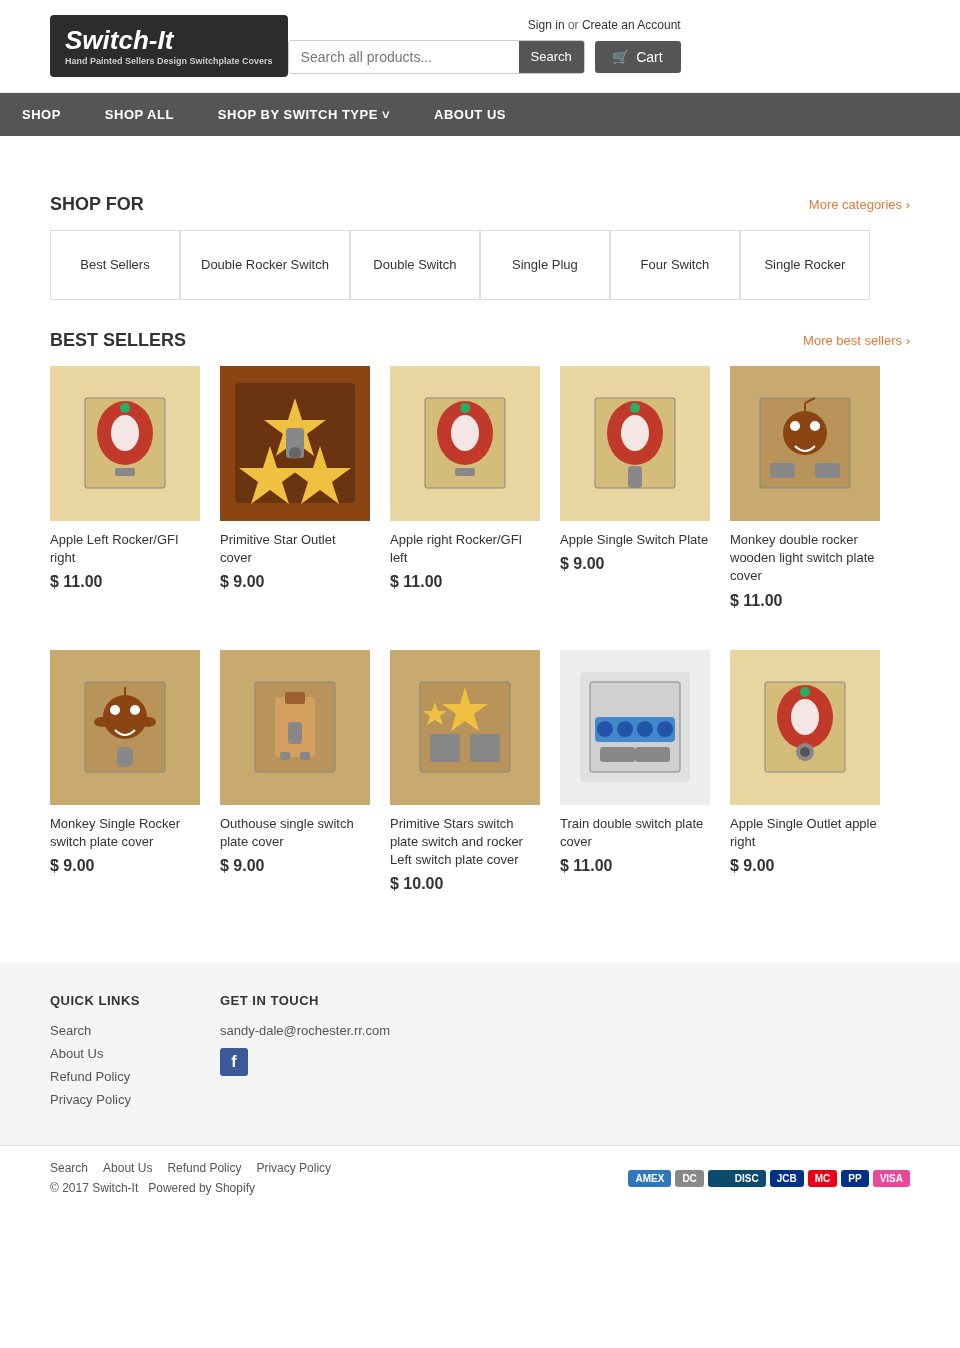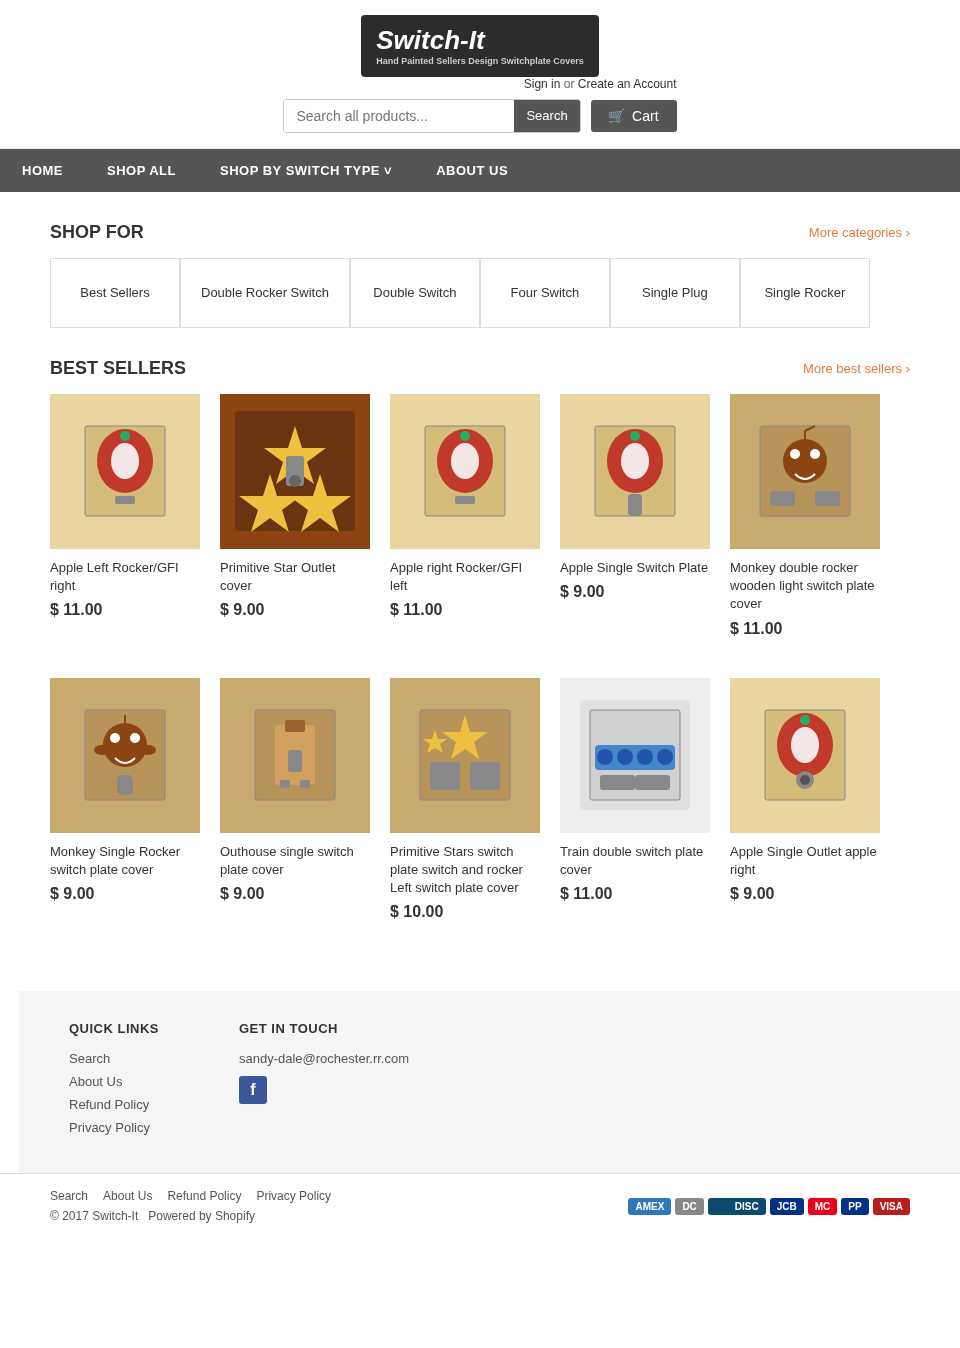--- a/index.html
+++ b/index.html
@@ -1,67 +1,67 @@
 <!DOCTYPE html>
 <html><head>
   <meta charset="utf-8">
   <style>
     * { box-sizing: border-box; margin: 0; padding: 0; }
     body { font-family: Arial, sans-serif; font-size: 14px; color: #333; background: #fff; }
 
     
-    .header { display: flex; align-items: center; justify-content: center; padding: 15px 50px; border-bottom: 1px solid #eee; flex-direction: column; }
+    .header { display: flex; align-items: center; justify-content: flex-start; padding: 15px 50px; border-bottom: 1px solid #eee; }
     .logo-area { display: flex; align-items: center; }
     .logo-box { background: #2c2c2c; color: #fff; padding: 10px 15px; border-radius: 4px; font-size: 22px; font-weight: bold; line-height: 1.2; }
     .logo-box .switch-it { font-size: 26px; font-style: italic; }
     .logo-box .subtitle { font-size: 9px; color: #ccc; }
     .header-right { display: flex; flex-direction: column; align-items: flex-end; gap: 8px; }
     .auth-links { font-size: 12px; color: #666; }
     .auth-links a { color: #333; text-decoration: none; }
     .search-cart { display: flex; align-items: center; gap: 10px; border-radius: 10px; }
     .search-bar { display: flex; border: 1px solid #ccc; border-radius: 3px; overflow: hidden; }
     .search-bar input { padding: 8px 12px; border: none; outline: none; width: 230px; font-size: 14px; color: #999; }
     .search-bar button { background: #555; color: #fff; border: none; padding: 8px 12px; cursor: pointer; font-size: 13px; }
     .cart-btn { background: #555; color: #fff; padding: 8px 18px; border-radius: 3px; text-decoration: none; font-size: 14px; display: flex; align-items: center; gap: 6px; }
 
     
     nav { background: #555; display: flex; }
     nav a { color: #fff; text-decoration: none; padding: 14px 22px; font-size: 13px; font-weight: bold; letter-spacing: 0.5px; display: flex; align-items: center; gap: 4px; }
 
     
-    .main { padding: 20px 50px; }
+    .main { padding: 20px 50px; margin-top: 28px; }
 
     
     .section-header { display: flex; justify-content: space-between; align-items: center; margin-bottom: 15px; margin-top: 10px; }
     .section-title { font-size: 18px; font-weight: bold; color: #333; }
     .more-link { color: #e07b39; font-size: 13px; text-decoration: none; }
 
     
     .products-grid { display: flex; gap: 20px; flex-wrap: wrap; }
     .product-card { width: 150px; cursor: pointer; margin-bottom: 20px; }
     .product-img { width: 150px; height: 155px; background: #f5f0e8; display: flex; align-items: center; justify-content: center; margin-bottom: 10px; overflow: hidden; }
     .product-img svg { width: 130px; height: 130px; }
     .product-name { font-size: 13px; color: #333; margin-bottom: 6px; line-height: 1.4; }
     .product-price { font-size: 16px; font-weight: bold; color: #333; }
 
     
-    .footer-top { background: #f5f5f5; padding: 30px 50px; display: flex; gap: 80px; margin-top: 30px; margin-left: 19px; }
+    .footer-top { background: #f5f5f5; padding: 30px 50px; display: flex; gap: 80px; margin-top: 30px; }
     .footer-section h3 { font-size: 13px; font-weight: bold; margin-bottom: 15px; letter-spacing: 0.5px; }
     .footer-section a { display: block; color: #555; text-decoration: none; font-size: 13px; margin-bottom: 8px; }
     .footer-section p { font-size: 13px; color: #555; margin-bottom: 10px; }
     .facebook-icon { width: 28px; height: 28px; background: #3b5998; color: #fff; display: flex; align-items: center; justify-content: center; font-weight: bold; font-size: 16px; border-radius: 3px; }
 
     .footer-bottom { border-top: 1px solid #ddd; padding: 15px 50px; display: flex; justify-content: space-between; align-items: center; background: #fff; }
     .footer-bottom-links { display: flex; gap: 15px; }
     .footer-bottom-links a { color: #555; text-decoration: none; font-size: 12px; }
     .footer-bottom-left { display: flex; flex-direction: column; }
 
     .payment-icons { display: flex; gap: 4px; align-items: center; }
     .payment-icon { background: #ddd; border-radius: 3px; padding: 3px 7px; font-size: 10px; font-weight: bold; color: #555; }
-    .payment-icon.visa { background: #b91c1c; color: #fff; }
+    .payment-icon.visa { background: #ec4899; color: #fff; }
     .payment-icon.paypal { background: #003087; color: #fff; }
     .payment-icon.discover { background: #0c4a6e; color: #fff; padding-left: 27px; }
     .payment-icon.master { background: #eb001b; color: #fff; }
     .payment-icon.amex { background: #2e77bc; color: #fff; }
     .payment-icon.jcb { background: #003087; color: #fff; }
     .payment-icon.diners { background: #888; color: #fff; }
 
     
     .cat-row { display: flex; gap: 0; }
     .cat-item { border: 1px solid #ddd; padding: 18px 20px; font-size: 13px; min-width: 130px; text-align: center; cursor: pointer; color: #333; text-decoration: none; display: flex; align-items: center; justify-content: center; min-height: 70px; }
@@ -89,39 +89,39 @@
       </div>
       <a href="#" class="cart-btn">
         <span>🛒</span>
         <span>Cart</span>
       </a>
     </div>
   </div>
 </header>
 
 <nav>
-  <a href="#">HOME</a>
+  <a href="#">SHOP</a>
   <a href="#">SHOP ALL</a>
   <a href="#">SHOP BY SWITCH TYPE ˅</a>
   <a href="#">ABOUT US</a>
 </nav>
 
 <main class="main">
 
   <div class="section-header">
     <h2 class="section-title">SHOP FOR</h2>
     <a href="#" class="more-link">More categories ›</a>
   </div>
 
   <div class="cat-row">
     <a href="#" class="cat-item">Best Sellers</a>
     <a href="#" class="cat-item">Double Rocker Switch</a>
     <a href="#" class="cat-item">Double Switch</a>
+    <a href="#" class="cat-item">Single Plug</a>
     <a href="#" class="cat-item">Four Switch</a>
-    <a href="#" class="cat-item">Single Plug</a>
     <a href="#" class="cat-item">Single Rocker</a>
   </div>
 
   <div class="section-header" style="margin-top:30px;">
     <h2 class="section-title">BEST SELLERS</h2>
     <a href="#" class="more-link">More best sellers ›</a>
   </div>
 
   <div class="products-grid">
 

